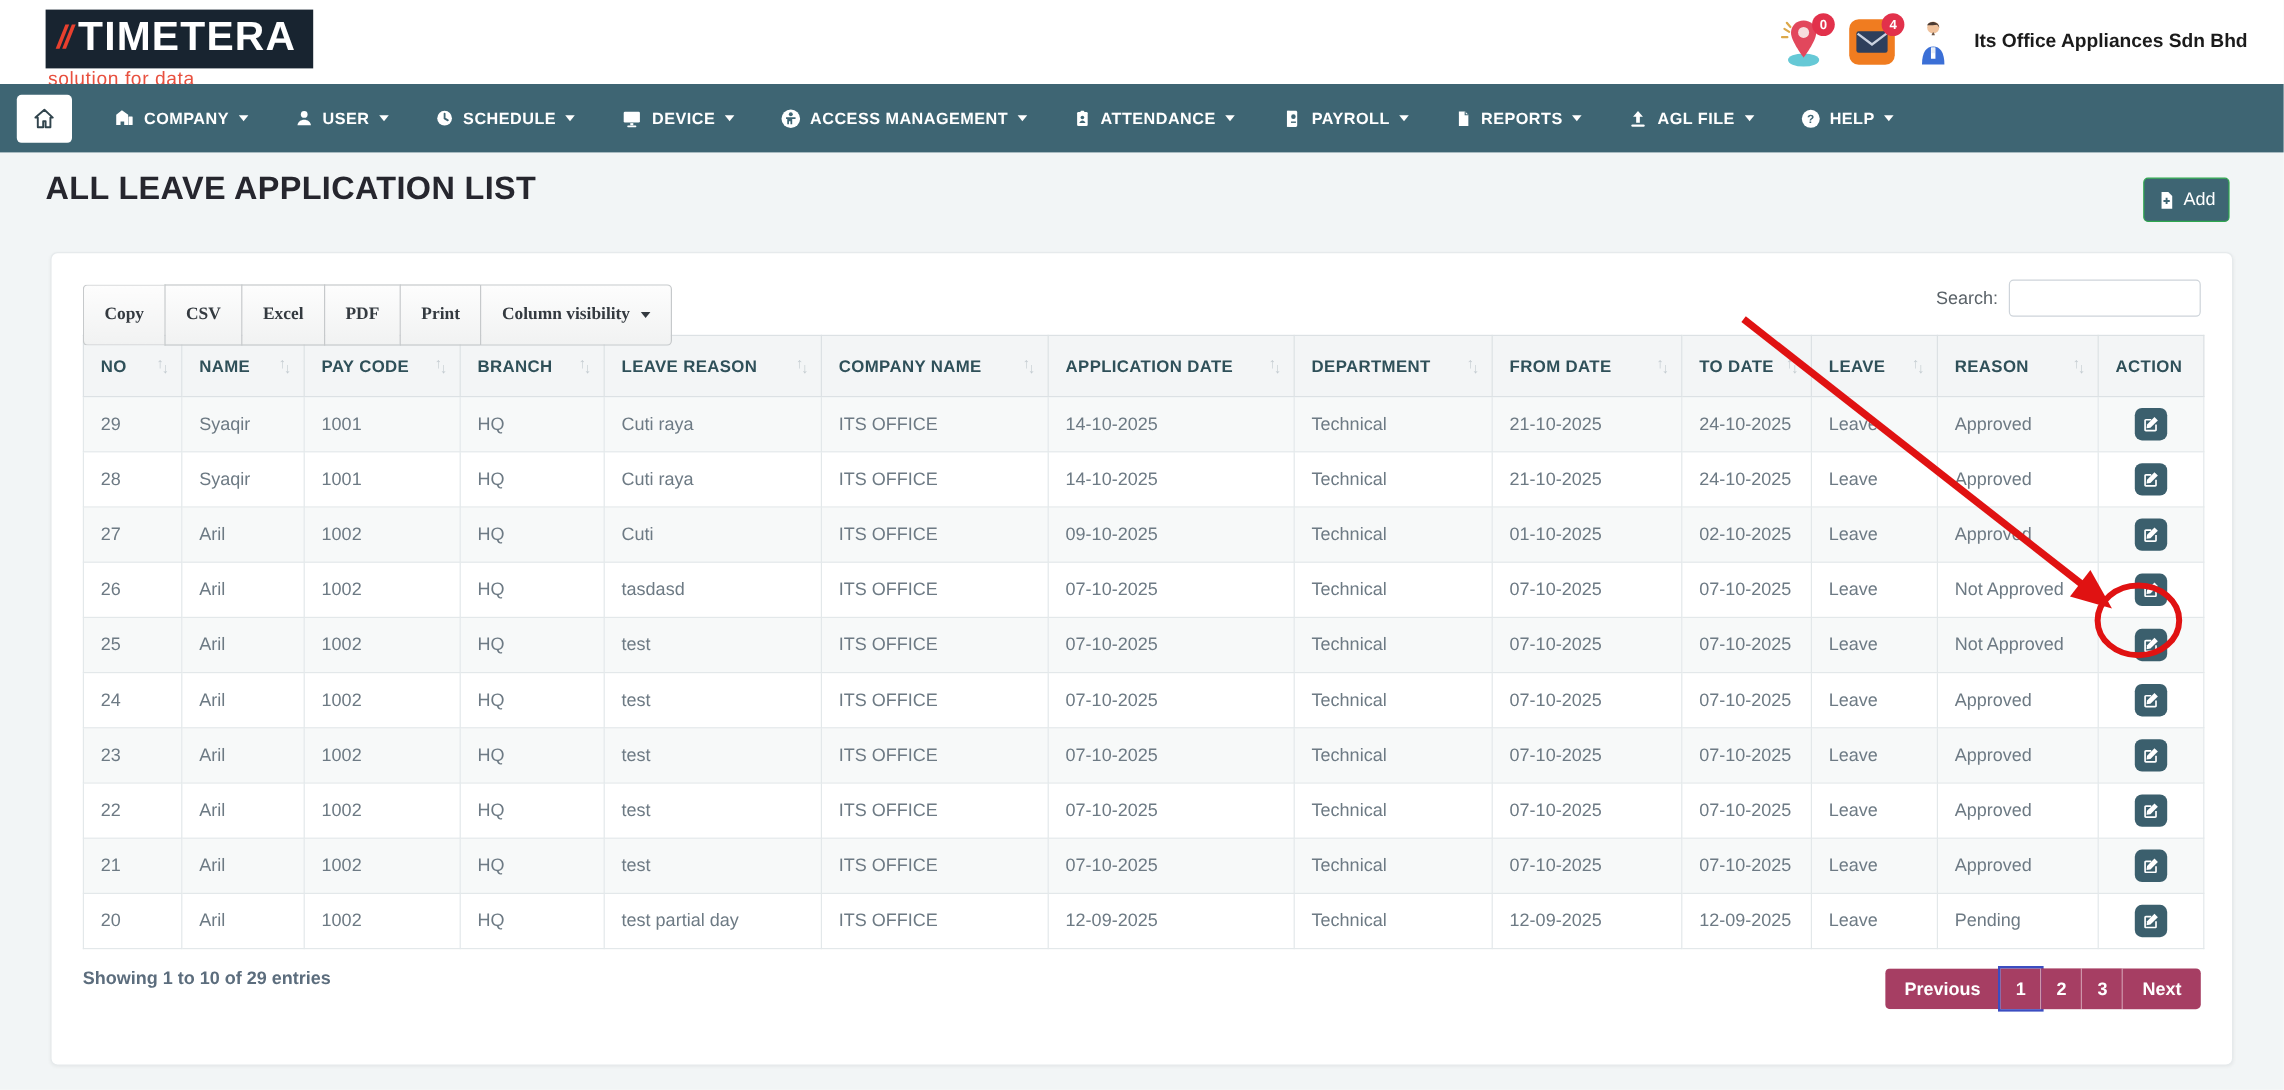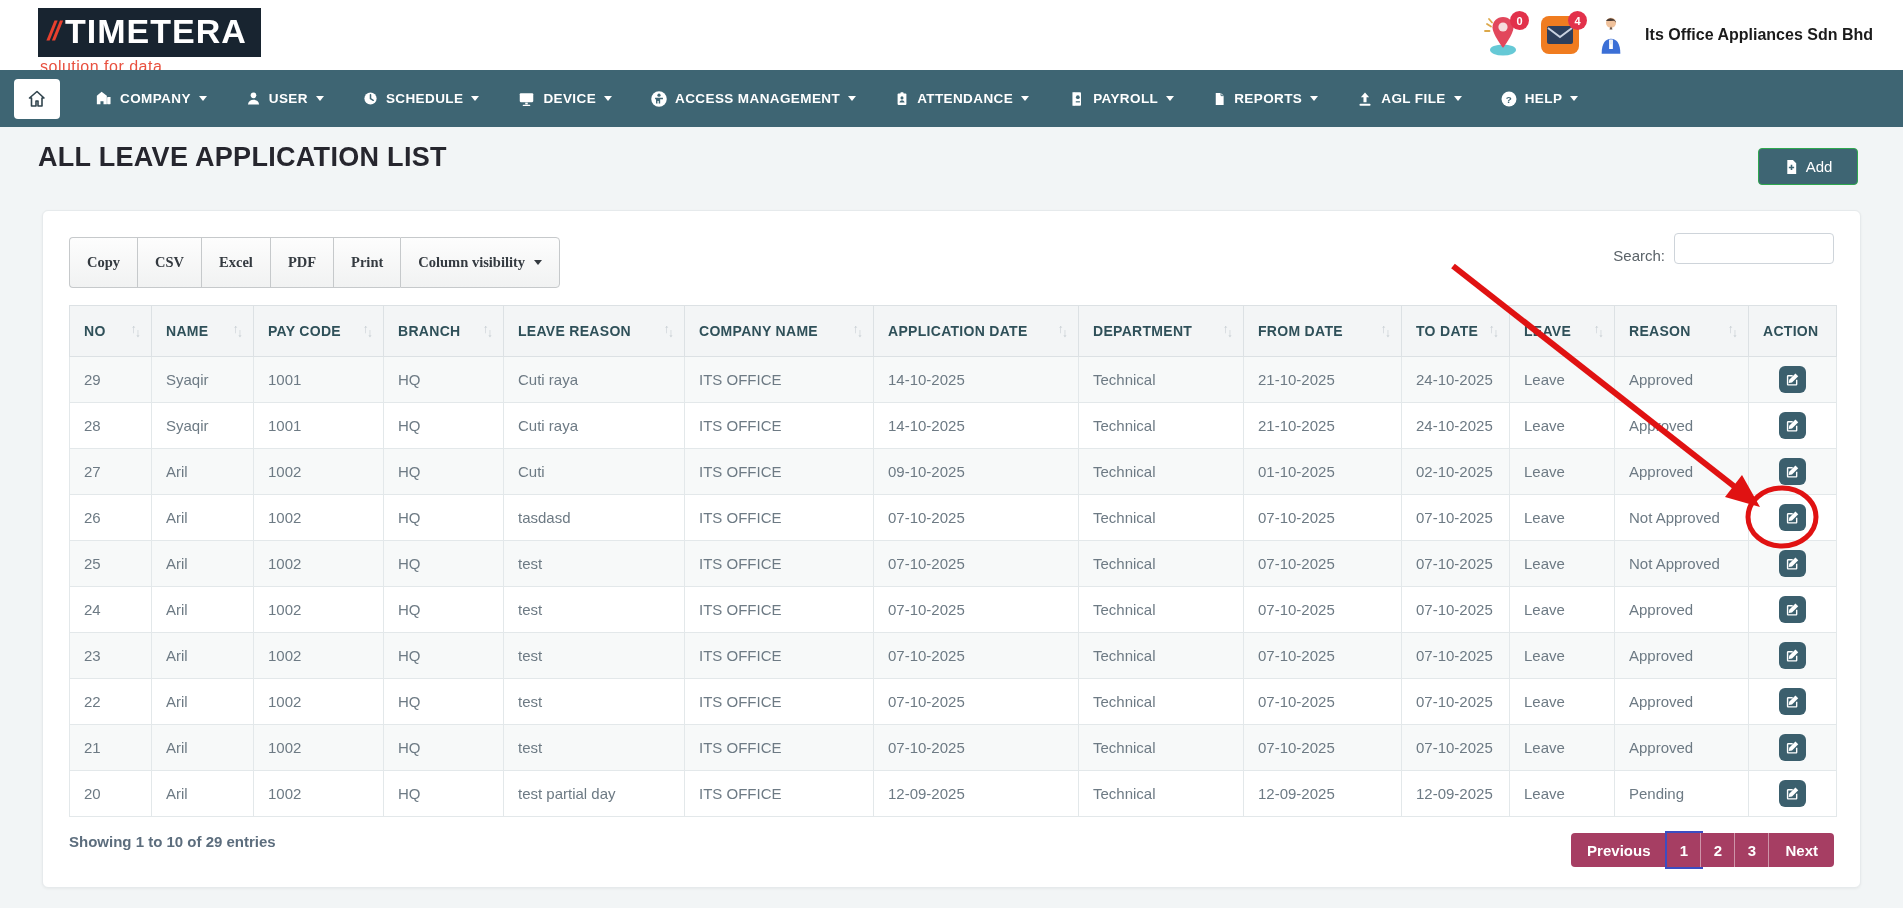--- a/index.html
+++ b/index.html
@@ -20,37 +20,37 @@
   
   .navbar { position:absolute; top:70px; left:0; width:100%; height:57px; background:#3e6573; display:flex; align-items:center; padding-left:14px; }
   .home-btn { background:#fff; border:none; border-radius:4px; width:46px; height:40px; display:flex; align-items:center; justify-content:center; cursor:pointer; margin-right:34px; }
   .nav-items { display:flex; align-items:center; gap:38px; }
   .nav-item { display:flex; align-items:center; gap:7px; color:#fff; font-size:13.5px; font-weight:bold; letter-spacing:0.4px; cursor:pointer; white-space:nowrap; }
   .nav-ico { display:flex; align-items:center; }
   .caret { width:0; height:0; border-left:4.5px solid transparent; border-right:4.5px solid transparent; border-top:5px solid #fff; margin-left:1px; }
 
   
   .page-title { position:absolute; left:38px; top:142px; font-size:27px; font-weight:bold; color:#26262e; letter-spacing:0.3px; }
-  .add-btn { position:absolute; right:45px; top:148px; width:100px; height:37px; background:#3e6573; border:1.5px solid #2fa84f; border-radius:4px; color:#fff; font-size:15px; display:flex; align-items:center; justify-content:center; gap:7px; cursor:pointer; }
+  .add-btn { position:absolute; right:45px; top:148px; width:72px; height:37px; background:#3e6573; border:1.5px solid #2fa84f; border-radius:4px; color:#fff; font-size:15px; display:flex; align-items:center; justify-content:center; gap:7px; cursor:pointer; }
 
   
   .card { position:absolute; left:42px; top:210px; width:1819px; height:678px; background:#fff; border:1px solid #e6eaec; border-radius:6px; box-shadow:0 1px 3px rgba(0,0,0,0.05); padding:26px; }
 
   
   .toolbar-row { display:flex; justify-content:space-between; align-items:flex-start; height:42px; }
   .btn-group { display:flex; }
   .dt-btn { background:linear-gradient(#fdfdfd,#f1f2f2); border:1px solid #c6c9cb; border-right:none; padding:0 17px; height:51px; font-size:14.5px; font-weight:bold; color:#343a40; cursor:pointer; display:flex; align-items:center; gap:8px; font-family:Liberation Serif, serif; }
   .dt-btn:first-child { border-radius:4px 0 0 4px; }
   .dt-btn:last-child { border-right:1px solid #c6c9cb; border-radius:0 4px 4px 0; }
-  .search-wrap { display:flex; align-items:flex-end; gap:9px; margin-top:-4px; }
+  .search-wrap { display:flex; align-items:center; gap:9px; margin-top:-4px; }
   .search-label { font-size:15px; color:#5a6268; }
   .search-input { width:160px; height:31px; border:1px solid #ced4da; border-radius:4px; padding:0 8px; font-size:14px; }
 
   
-  table { border-collapse:collapse; table-layout:fixed; width:1767px; margin-top:26px; }
+  table { border-collapse:collapse; table-layout:fixed; width:1767px; }
   th { background:#f3f5f6; height:51px; border:1px solid #dce1e4; font-size:14px; color:#2f5059; letter-spacing:0.3px; padding:0 10px 0 14px; }
   .th-inner { display:flex; align-items:center; justify-content:space-between; }
   .sort { color:#c4ccd1; font-size:12px; font-weight:normal; white-space:nowrap; }
   .sort .up { display:inline-block; transform:translateY(-2px); }
   .sort .dn { display:inline-block; transform:translateY(2px); margin-left:-2px; }
   td { height:46px; border:1px solid #e3e8ea; font-size:15px; color:#6d7a84; padding:0 14px; overflow:hidden; white-space:nowrap; }
   tbody tr:nth-child(odd) td { background:#f7f9f9; }
   tbody tr:nth-child(even) td { background:#ffffff; }
   .action-cell { text-align:center; padding:0; }
   .edit-btn { width:27px; height:27px; background:#3b5f6d; border:none; border-radius:6px; cursor:pointer; display:inline-flex; align-items:center; justify-content:center; vertical-align:middle; }

